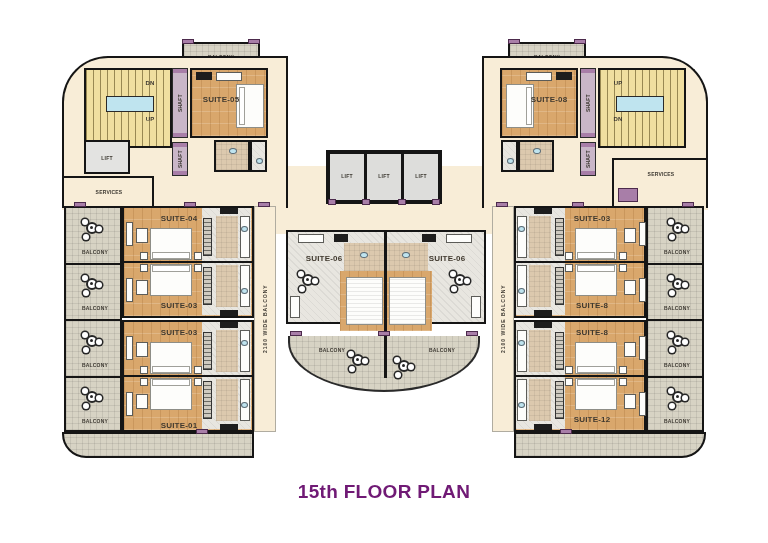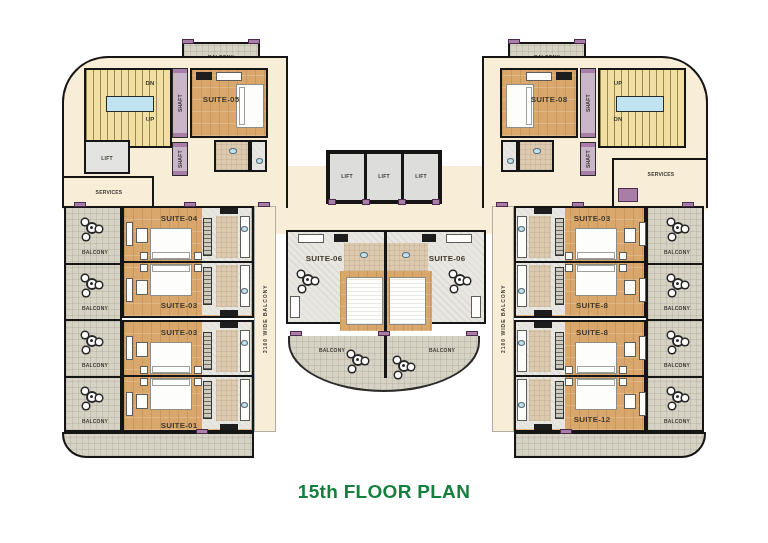--- a/index.html
+++ b/index.html
@@ -41,21 +41,21 @@
   .shaft:after{content:"";position:absolute;left:0;right:0;bottom:0;height:4px;background:#a87ea8;}
   .rtable{width:12px;height:12px;background:#fff;border:2.5px solid #262626;border-radius:50%;position:absolute;}
   .rtable:after{content:"";position:absolute;left:2px;top:2px;width:3px;height:3px;background:#262626;border-radius:50%;}
   .rtable:before{content:"";position:absolute;width:6px;height:6px;border-radius:50%;background:#fff;left:-6px;top:-5px;
      box-shadow:0 0 0 1.5px #262626,
                 14px 7px 0 0 #fff, 14px 7px 0 1.5px #262626,
                 1px 15px 0 0 #fff, 1px 15px 0 1.5px #262626;}
   .blk-border{border:2.5px solid #151515;}
   .thin-border{border:2px solid #151515;}
   #title{position:absolute;left:0;top:481px;width:768px;text-align:center;
-         font-size:19px;font-weight:bold;color:#15803d;letter-spacing:.3px;}
+         font-size:19px;font-weight:bold;color:#701a75;letter-spacing:.3px;}
 </style>
 </head>
 <body>
 
 <div id="plan">
 
   <div class="abs cream" style="left:62px;top:166px;width:646px;height:44px;"></div>
   <div class="abs cream" style="left:254px;top:200px;width:260px;height:34px;"></div>
 
   <div class="abs btile thin-border" style="left:182px;top:42px;width:78px;height:30px;">

